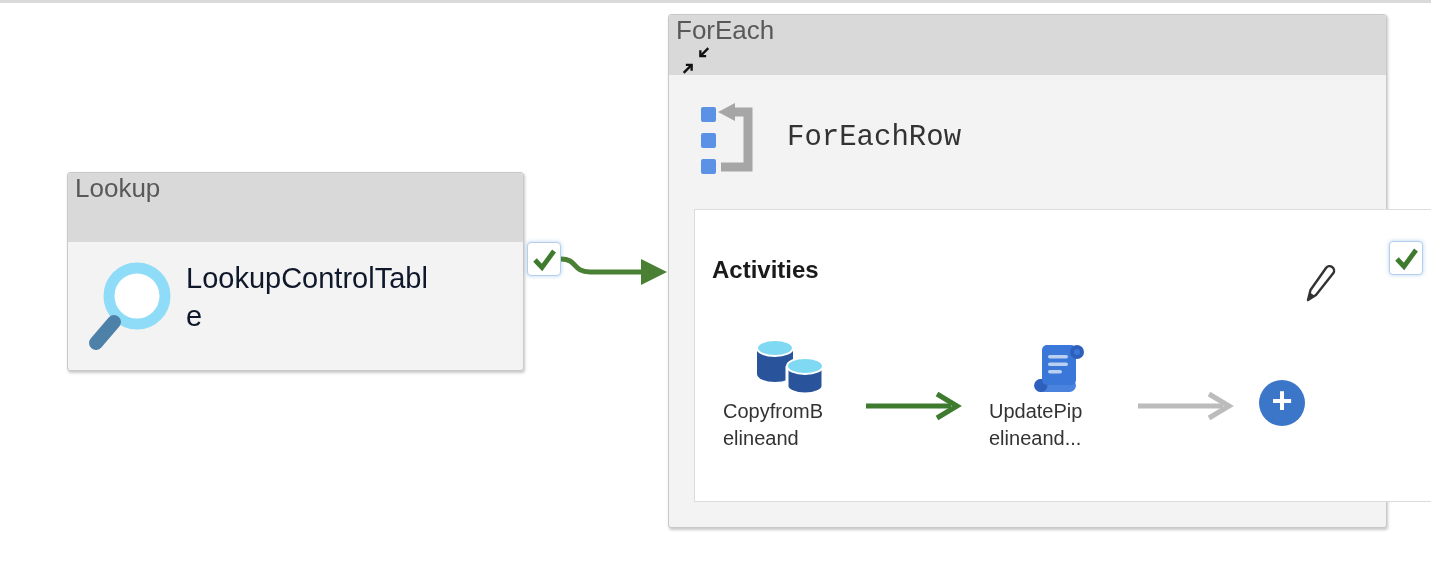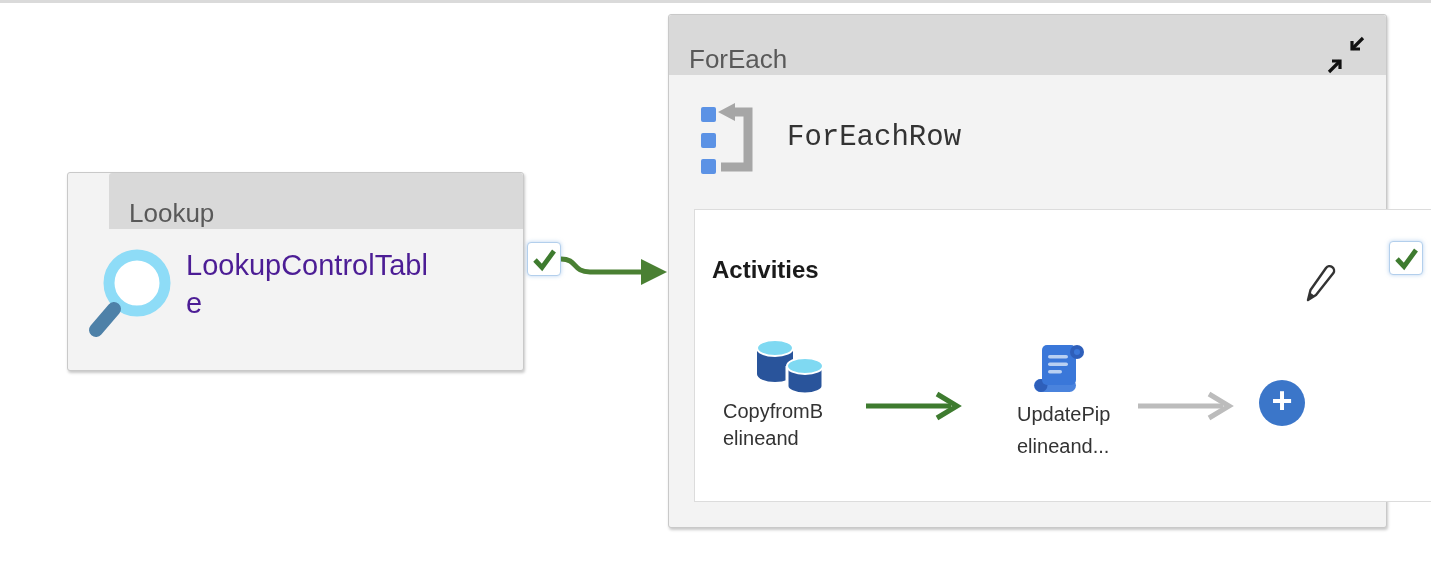--- a/index.html
+++ b/index.html
@@ -3,49 +3,49 @@
 <meta charset="utf-8">
 <style>
   * { margin:0; padding:0; box-sizing:border-box; }
   body { background:#fff; font-family:"Liberation Sans", sans-serif; }
   #canvas { position:relative; width:1431px; height:561px; background:#ffffff; overflow:hidden; }
   .top-line { position:absolute; top:0; left:0; width:1431px; height:3px; background:#dadada; }
 
   
   .node { position:absolute; background:#f3f3f3; border:1px solid #c9c9c9; border-radius:3px;
           box-shadow:1px 2px 3px rgba(0,0,0,.22); }
-  .node-header { background:#d9d9d9; display:flex; align-items:flex-end; justify-content:space-between;
-                 padding:0 20px; font-size:26px; color:#595959; border-radius:3px 3px 0 0; }
+  .node-header { background:#d9d9d9; display:flex; align-items:flex-start; justify-content:space-between;
+                 padding:0 7px; font-size:26px; color:#595959; border-radius:3px 3px 0 0;flex-direction:column; }
   .node-body { position:relative; }
 
   
   #lookup-node { left:67px; top:172px; width:457px; height:199px; }
-  #lookup-node .node-header { height:56px;margin-left:41px; }
+  #lookup-node .node-header { height:69px; }
   #lookup-name { position:absolute; left:118px; top:17px; width:310px; font-size:29px; line-height:38px;
-                 color:#4c1d95; white-space:pre-line; }
+                 color:#0f172a; white-space:pre-line; }
   #lookup-icon { position:absolute; left:18px; top:16px; }
 
   
   #foreach-node { left:668px; top:14px; width:719px; height:514px; }
   #foreach-node .node-header { height:60px; }
   #foreach-icon { position:absolute; left:32px; top:28px; }
   #foreach-name { position:absolute; left:118px; top:46px; font-size:29px; color:#333;font-family:Liberation Mono, monospace; }
 
   
   #activities-panel { position:absolute; left:25px; top:134px; width:768px; height:293px;
                       background:#ffffff; border:1px solid #dcdcdc; }
   #activities-title { position:absolute; left:17px; top:46px; font-size:24px; font-weight:bold; color:#1a1a1a; }
   #edit-icon { position:absolute; left:605px; top:50px; cursor:pointer; }
   #copy-icon { position:absolute; left:60px; top:128px; }
   #copy-label { position:absolute; left:28px; top:188px; width:150px; font-size:20px; line-height:27px;
                 color:#333; white-space:pre-line; }
   #green-arrow { position:absolute; left:170px; top:181px; }
   #sp-icon { position:absolute; left:335px; top:133px; }
-  #sp-label { position:absolute; left:294px; top:188px; width:150px; font-size:20px; line-height:32px;
-              color:#333; white-space:pre-line;margin-left:28px; }
+  #sp-label { position:absolute; left:294px; top:188px; width:150px; font-size:20px; line-height:27px;
+              color:#333; white-space:pre-line; }
   #gray-arrow { position:absolute; left:442px; top:181px; }
   #add-button { position:absolute; left:564px; top:170px; width:46px; height:46px; border-radius:50%;
                 background:#3b76c9; color:#fff; display:flex; align-items:center; justify-content:center;
                 font-size:36px; font-weight:bold; cursor:pointer; line-height:1; padding-bottom:4px; }
 
   
   .check-badge { position:absolute; width:34px; height:34px; background:#fff; border:1px solid #b3cfec;
                  border-radius:4px; display:flex; align-items:center; justify-content:center;
                  box-shadow:0 0 4px rgba(130,175,225,.55); cursor:pointer; }
   #lookup-check { left:527px; top:242px; }

